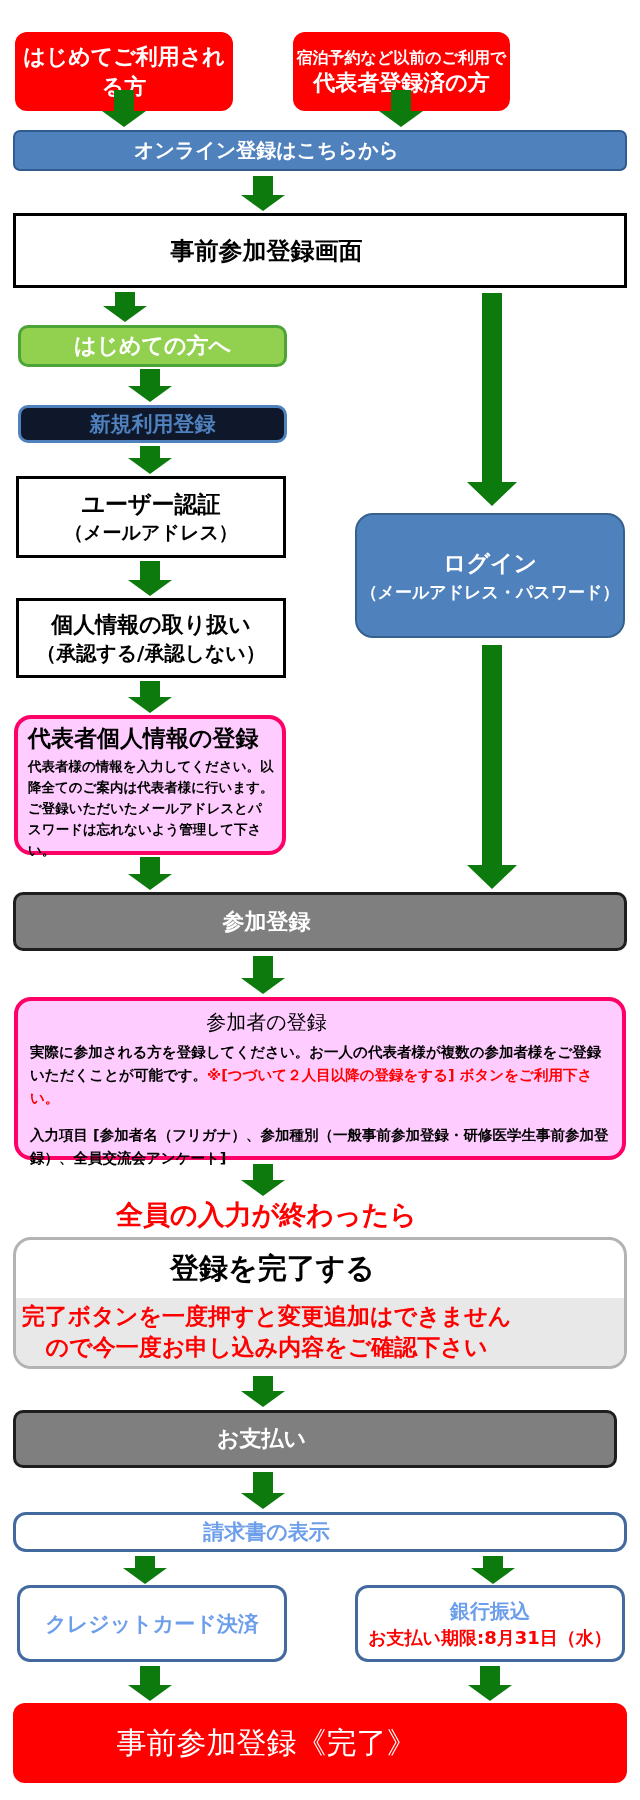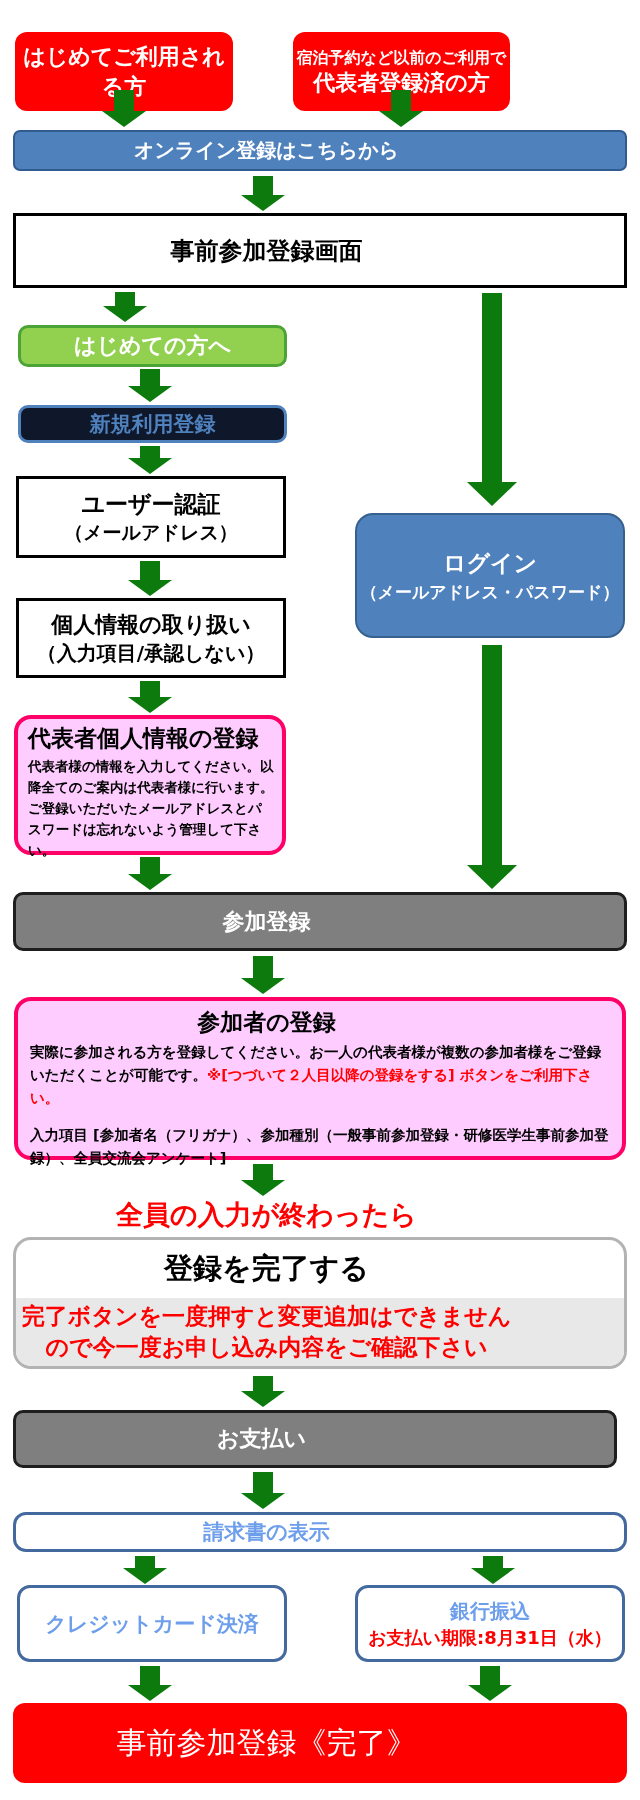--- a/index.html
+++ b/index.html
@@ -44,21 +44,21 @@
 
   
   .arrow{ position:absolute; display:flex; flex-direction:column; align-items:center; }
   .arrow .shaft{ width:20px; background:var(--green); flex:1 1 auto; }
   .arrow .head{ flex:0 0 auto; width:0; height:0; border-style:solid; border-color:transparent; border-width:16px 22px 0 22px; border-top-color:var(--green); }
   .arrow.big .head{ border-width:24px 25px 0 25px; }
 
   .rep-title{ font-size:23px; font-weight:bold; line-height:30px; align-self:flex-start; padding-left:10px; }
   .rep-body{ font-size:13.5px; font-weight:bold; line-height:21px; text-align:left; padding:3px 8px 0 10px; }
 
-  .part-title{ font-size:23px; font-weight:bold; line-height:30px; width:100%; text-align:center; }
+  .part-title{ font-size:20px; font-weight:normal; line-height:30px; width:100%; text-align:center; }
   .part-body{ font-size:14.5px; font-weight:bold; line-height:23px; text-align:left; padding:4px 10px 0 12px; width:100%; }
   .red-text{ color:#FF0000; }
 
   .note-red{ color:#FF0000; font-weight:bold; font-size:27px; }
 
   .complete-box{ background:#ffffff; border:3px solid #B3B3B3; border-radius:18px; overflow:hidden; display:flex; flex-direction:column; align-items:stretch; }
   .complete-top{ height:58px; display:flex; align-items:center; justify-content:center; font-size:29px; font-weight:bold; color:#000000; }
   .complete-warning{ flex:1 1 auto; background:#E8E8E8; display:flex; flex-direction:column; align-items:center; justify-content:center; color:#FF0000; font-weight:bold; font-size:23px; line-height:31px; }
 
   .bank-title{ font-size:20px; line-height:27px; color:#6D9EEB; font-weight:bold; }
@@ -129,21 +129,21 @@
     <div class="s">（メールアドレス）</div>
   </div>
 
   <div class="arrow" style="left:128px;top:561px;height:35px;">
       <div class="shaft"></div>
       <div class="head"></div>
     </div>
 
   <div class="node black-box" style="left:16px;top:598px;width:270px;height:80px;">
     <div class="t" style="font-size:22px;">個人情報の取り扱い</div>
-    <div class="s" style="font-size:20px;">（入力項目/承認しない）</div>
+    <div class="s" style="font-size:20px;">（承認する/承認しない）</div>
   </div>
 
   <div class="arrow" style="left:128px;top:681px;height:32px;">
       <div class="shaft"></div>
       <div class="head"></div>
     </div>
 
   <div class="node pink-box" style="left:14px;top:715px;width:272px;height:140px;justify-content:flex-start;padding-top:4px;">
     <div class="rep-title">代表者個人情報の登録</div>
     <div class="rep-body">代表者様の情報を入力してください。以降全てのご案内は代表者様に行います。ご登録いただいたメールアドレスとパスワードは忘れないよう管理して下さい。</div>
@@ -187,21 +187,21 @@
   <div class="arrow" style="left:241px;top:1164px;height:32px;">
       <div class="shaft"></div>
       <div class="head"></div>
     </div>
 
   <div class="node note-red full-center" style="left:13px;top:1196px;width:614px;height:38px;">
     <div>全員の入力が終わったら</div>
   </div>
 
   <div class="node complete-box" style="left:13px;top:1237px;width:614px;height:132px;">
-    <div class="complete-top full-center" style="width:100%;">登録を完了する</div>
+    <div class="complete-top full-center" style="width:100%;margin-left:6px;">登録を完了する</div>
     <div class="complete-warning full-center" style="width:100%;">
       <div>完了ボタンを一度押すと変更追加はできません</div>
       <div>ので今一度お申し込み内容をご確認下さい</div>
     </div>
   </div>
 
   <div class="arrow" style="left:241px;top:1376px;height:31px;">
       <div class="shaft"></div>
       <div class="head"></div>
     </div>

